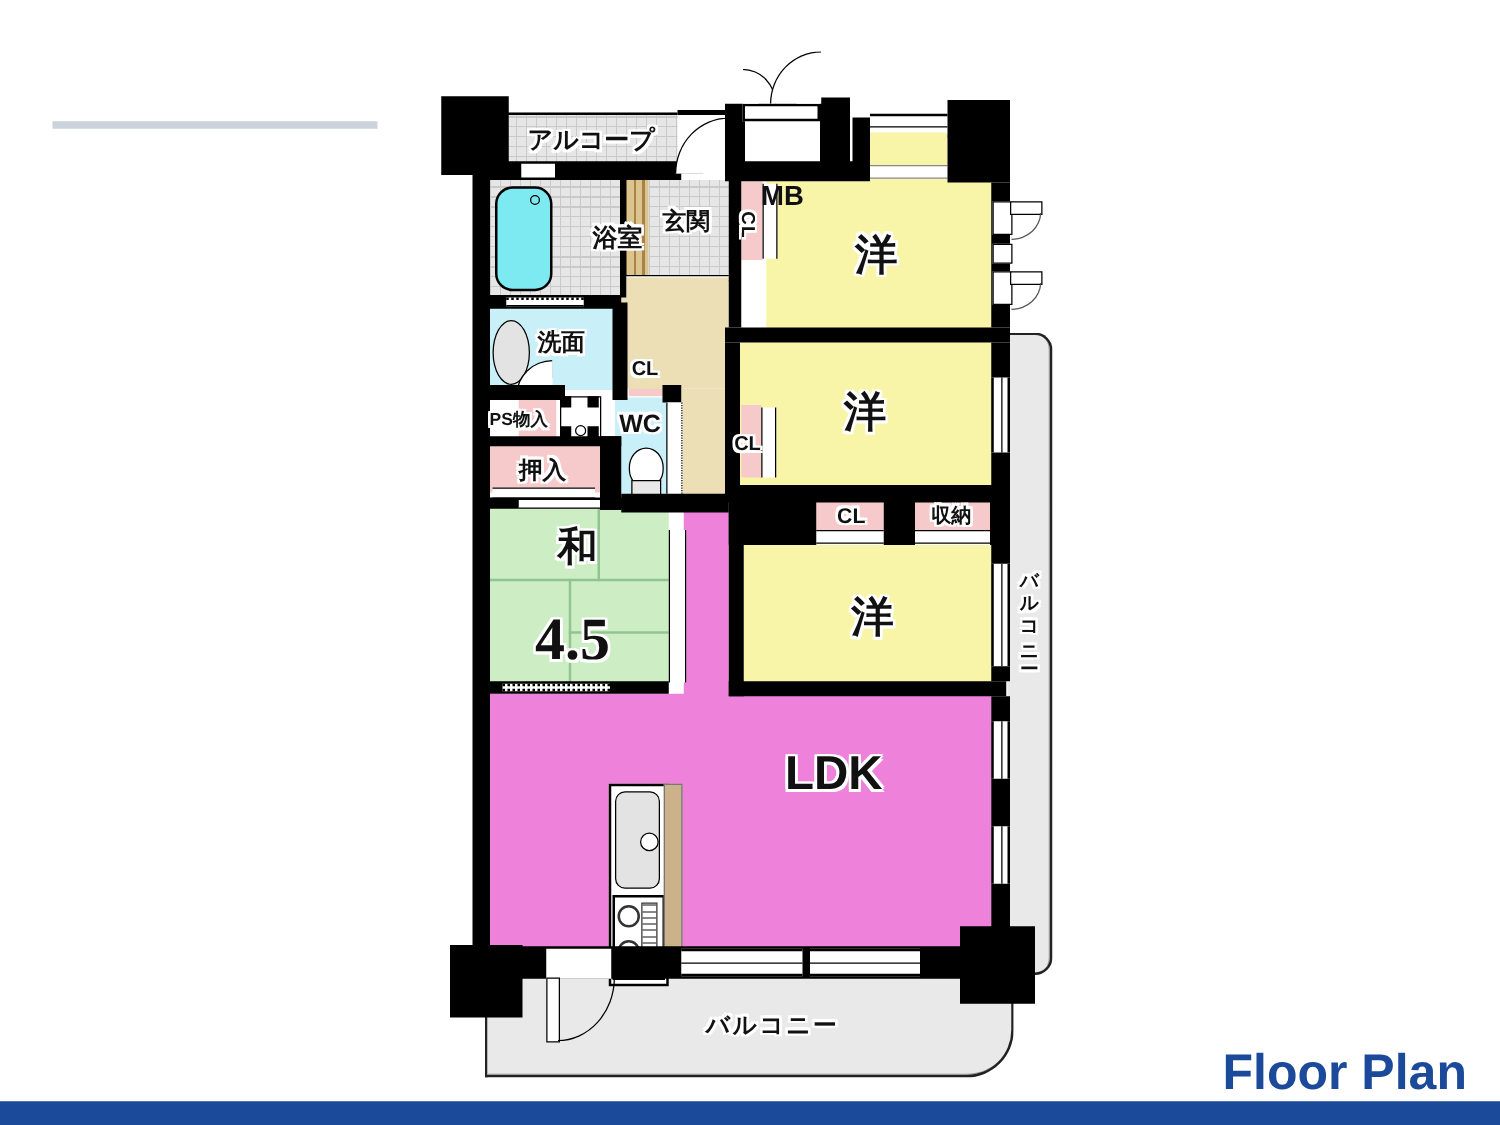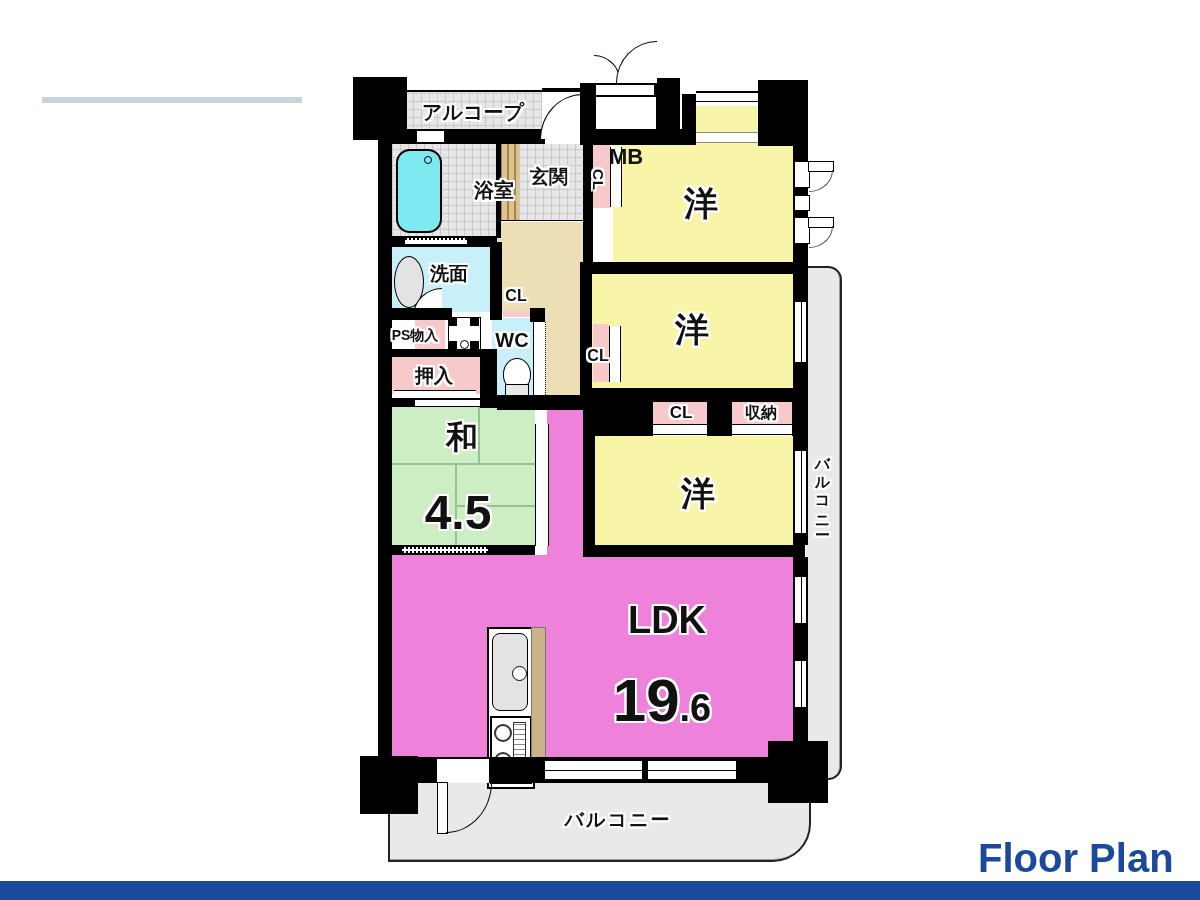--- a/index.html
+++ b/index.html
@@ -215,21 +215,18 @@
   <div class="lbl" style="left:516px;top:296px;font-size:16px;">CL</div>
   <div class="lbl" style="left:512px;top:340px;font-size:20px;">WC</div>
   <div class="lbl" style="left:415px;top:336px;font-size:14px;">PS物入</div>
   <div class="lbl" style="left:434px;top:376px;font-size:19px;">押入</div>
   <div class="lbl" style="left:598px;top:356px;font-size:16px;">CL</div>
   <div class="lbl" style="left:692px;top:330px;font-size:34px;">洋</div>
   <div class="lbl" style="left:681px;top:413px;font-size:17px;">CL</div>
   <div class="lbl" style="left:761px;top:413px;font-size:16px;">収納</div>
   <div class="lbl" style="left:698px;top:494px;font-size:34px;">洋</div>
   <div class="lbl" style="left:462px;top:438px;font-size:32px;">和</div>
-  <div class="lbl" style="left:458px;top:512px;font-size:48px;">4.5</div>
+  <div class="lbl" style="left:458px;top:512px;font-size:48px;font-family:Liberation Serif, serif;">4.5</div>
   <div class="lbl" style="left:667px;top:620px;font-size:38px;">LDK</div>
-  <div class="lbl" style="left:662px;top:700px;font-size:60px;">
-    <span>19</span><span style="font-size:38px;">.6</span>
-  </div>
 
   <div class="abs blue" style="left:978px;top:836px;font-size:40px;font-weight:bold;">Floor Plan</div>
   <div class="abs" style="left:0px;top:881px;width:1200px;height:19px;background:#1b4a9a;"></div>
 </div>
 
 </body></html>

